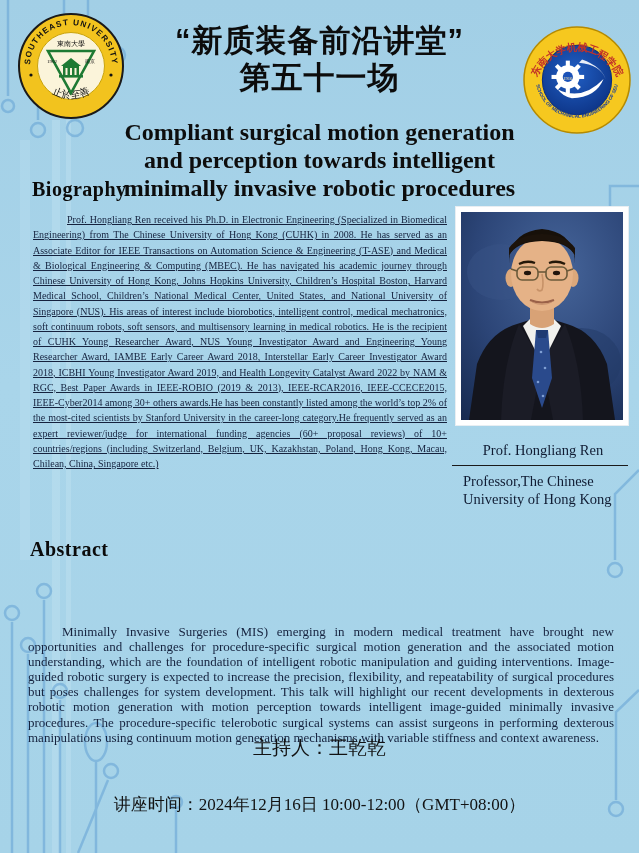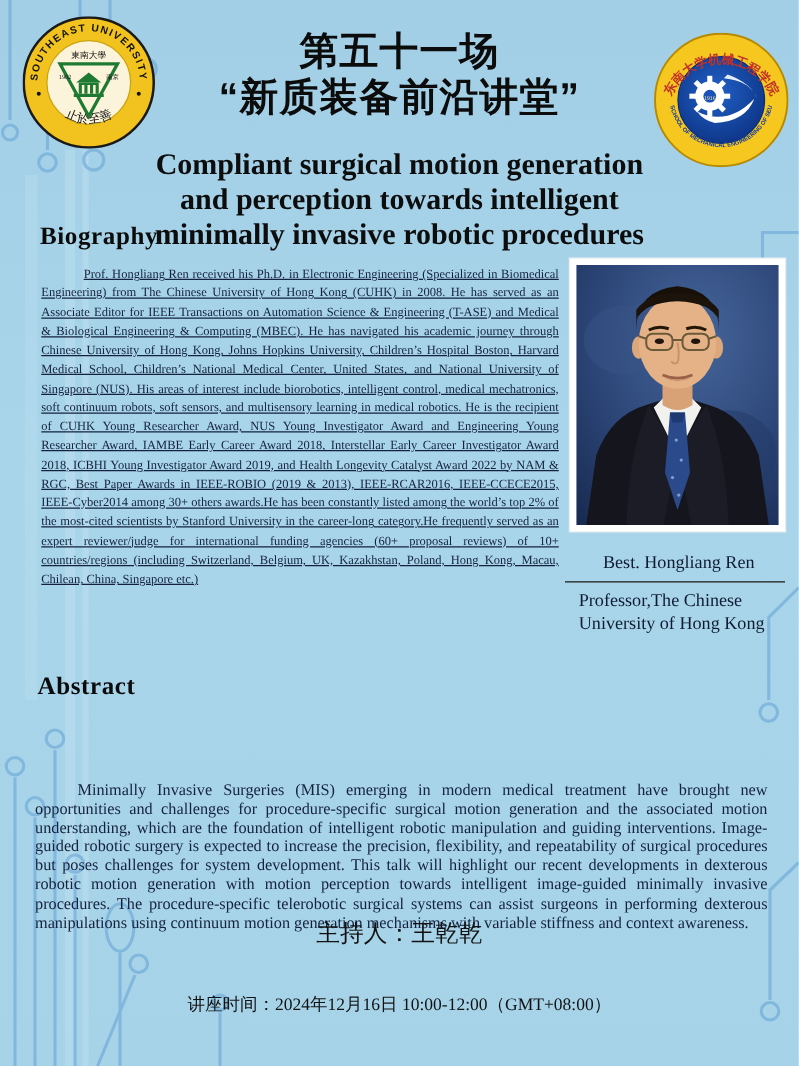--- a/index.html
+++ b/index.html
@@ -45,21 +45,21 @@
     width:162px;height:208px;background:#fff;padding:5px;margin-left:4px;
     box-shadow:0 0 0 1px #e8eef2;
   }
   .photo-frame svg{display:block;}
   .speaker-name{margin-top:17px;text-align:center;font-size:14.5px;color:#101c33;}
   .speaker-divider{border:none;border-top:1.6px solid #1a1a1a;margin:6px 0 7px 0;width:176px;}
   .speaker-affil{text-align:left;font-size:14.5px;line-height:17.5px;color:#101c33;width:160px;margin:0 auto;}
 
   .footer{position:absolute;left:0;right:0;top:736px;text-align:center;color:#121212;}
   .footer-host{font-size:19px;line-height:24px;margin-bottom:5px;}
-  .footer-line{font-size:14px;line-height:26px;margin-top:32px;}
+  .footer-line{font-size:17px;line-height:26px;margin-top:32px;}
 </style>
 </head>
 <body>
 
 <div class="poster">
 
   <svg class="bg-layer" width="639" height="853" viewBox="0 0 639 853" xmlns="http://www.w3.org/2000/svg">
     <g fill="#c4e3f2" opacity="0.38">
       <rect x="52" y="120" width="8" height="733"></rect>
       <rect x="66" y="120" width="5" height="733"></rect>
@@ -166,22 +166,22 @@
         </g>
         <g fill="#ffffff">
           <path d="M34,62 Q58,74 79,52 Q72,70 48,71 Q39,69 34,62 Z"></path>
           <path d="M55,36 Q76,38 81,52 Q77,40 58,33 Z" opacity="0.9"></path>
         </g>
         <text x="44" y="53" font-size="4.5" text-anchor="middle" fill="#ffe9a8">1916</text>
       </svg>
     </div>
 
     <div class="title-block">
+      <div class="cn-title">“新质装备前沿讲堂”</div>
       <div class="cn-title">第五十一场</div>
-      <div class="cn-title">“新质装备前沿讲堂”</div>
       <div class="en-title">
         <div>Compliant surgical motion generation</div>
         <div>and perception towards intelligent</div>
         <div>minimally invasive robotic procedures</div>
       </div>
     </div>
 
     <h2 class="section-heading bio-heading" style="margin:0;">Biography</h2>
     <p class="bio-text" style="margin:0;">Prof. Hongliang Ren received his Ph.D. in Electronic Engineering (Specialized in Biomedical Engineering) from The Chinese University of Hong Kong (CUHK) in 2008. He has served as an Associate Editor for IEEE Transactions on Automation Science &amp; Engineering (T-ASE) and Medical &amp; Biological Engineering &amp; Computing (MBEC).  He has navigated his academic journey through Chinese University of Hong Kong, Johns Hopkins University, Children’s Hospital Boston, Harvard Medical School, Children’s National Medical Center, United States, and National University of Singapore (NUS). His areas of interest include biorobotics, intelligent control, medical mechatronics, soft continuum robots, soft sensors, and multisensory learning in medical robotics. He is the recipient of CUHK Young Researcher Award, NUS Young Investigator Award and Engineering Young Researcher Award, IAMBE Early Career Award 2018, Interstellar Early Career Investigator Award 2018, ICBHI Young Investigator Award 2019, and Health Longevity Catalyst Award 2022 by NAM &amp; RGC, Best Paper Awards in IEEE-ROBIO (2019 &amp; 2013), IEEE-RCAR2016, IEEE-CCECE2015, IEEE-Cyber2014 among 30+ others awards.He has been constantly listed among the world’s top 2% of the most-cited scientists by Stanford University in the career-long category.He frequently served as an expert reviewer/judge for international funding agencies (60+ proposal reviews) of 10+ countries/regions (including Switzerland, Belgium, UK, Kazakhstan, Poland, Hong Kong, Macau, Chilean, China, Singapore etc.)</p>
 
@@ -235,21 +235,21 @@
 
           <ellipse cx="66.5" cy="61" rx="3.6" ry="2.2" fill="#20140c"></ellipse>
           <ellipse cx="95.5" cy="61" rx="3.6" ry="2.2" fill="#20140c"></ellipse>
 
           <path d="M81,62 Q83,72 81,78 Q78,80 76,77" stroke="#c79268" stroke-width="1.6" fill="none"></path>
 
           <path d="M69,88 Q81,93 93,88" stroke="#9a6148" stroke-width="2" fill="none"></path>
           <path d="M71,90 Q81,95 91,90" stroke="#b77f5f" stroke-width="1" fill="none" opacity="0.6"></path>
         </svg>
       </div>
-      <div class="speaker-name">Best. Hongliang Ren</div>
+      <div class="speaker-name">Prof. Hongliang Ren</div>
       <hr class="speaker-divider">
       <div class="speaker-affil">Professor,The Chinese University of Hong Kong</div>
     </aside>
 
     <h2 class="section-heading abstract-heading" style="margin:0;">Abstract</h2>
     <p class="abstract-text" style="margin:0;">Minimally Invasive Surgeries (MIS) emerging in modern medical treatment have brought new opportunities and challenges for procedure-specific surgical motion generation and the associated motion understanding, which are the foundation of intelligent robotic manipulation and guiding interventions. Image-guided robotic surgery is expected to increase the precision, flexibility, and repeatability of surgical procedures but poses challenges for system development. This talk will highlight our recent developments in dexterous robotic motion generation with motion perception towards intelligent image-guided minimally invasive procedures. The procedure-specific telerobotic surgical systems can assist surgeons in performing dexterous manipulations using continuum motion generation mechanisms with variable stiffness and context awareness.</p>
 
     <div class="footer">
       <div class="footer-host">主持人：王乾乾</div>
       <div class="footer-line">讲座时间：2024年12月16日 10:00-12:00（GMT+08:00）</div>

